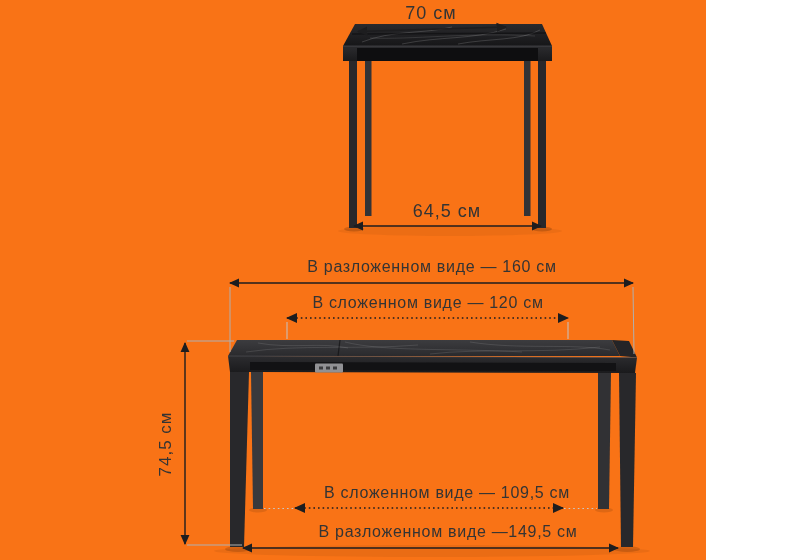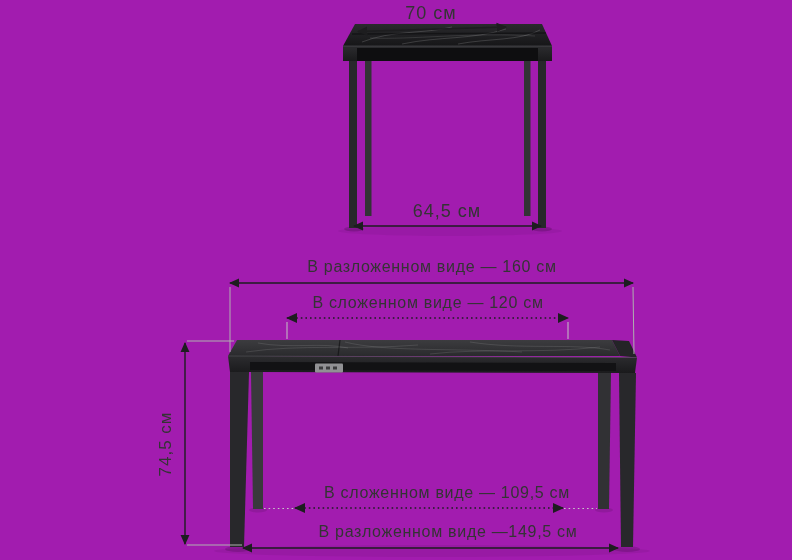--- a/index.html
+++ b/index.html
@@ -1,16 +1,16 @@
 <!DOCTYPE html>
 <html><head>
 <meta charset="utf-8">
 <style>
   html,body{margin:0;padding:0;background:#ffffff;}
-  .stage{position:relative;width:792px;height:560px;background:#a21caf;overflow:hidden;
+  .stage{position:relative;width:706px;height:560px;background:#f97316;overflow:hidden;
          font-family:"Liberation Sans", sans-serif;}
   svg{display:block;}
   .dim-label{font-family:"Liberation Sans", sans-serif;font-size:16px;fill:#343434;letter-spacing:0.7px;}
   .dim-label-lg{font-family:"Liberation Sans", sans-serif;font-size:18px;fill:#343434;letter-spacing:1px;}
   .vein{fill:none;stroke:#e8e8e8;stroke-width:0.8;opacity:0.16;}
   .vein2{fill:none;stroke:#ffffff;stroke-width:0.7;opacity:0.22;}
 </style>
 </head>
 <body>
 

